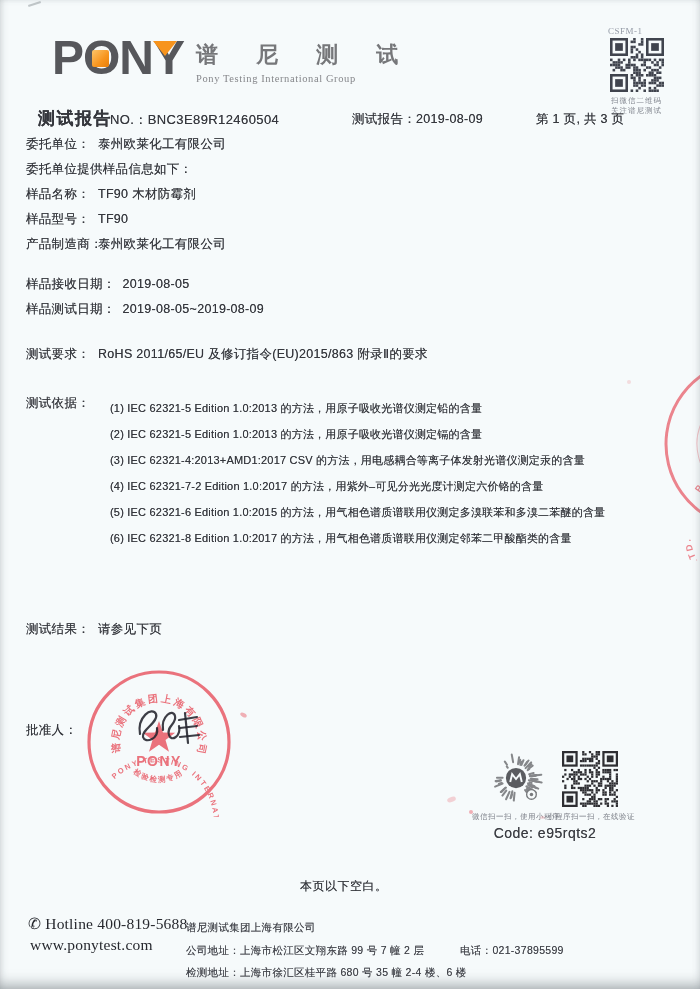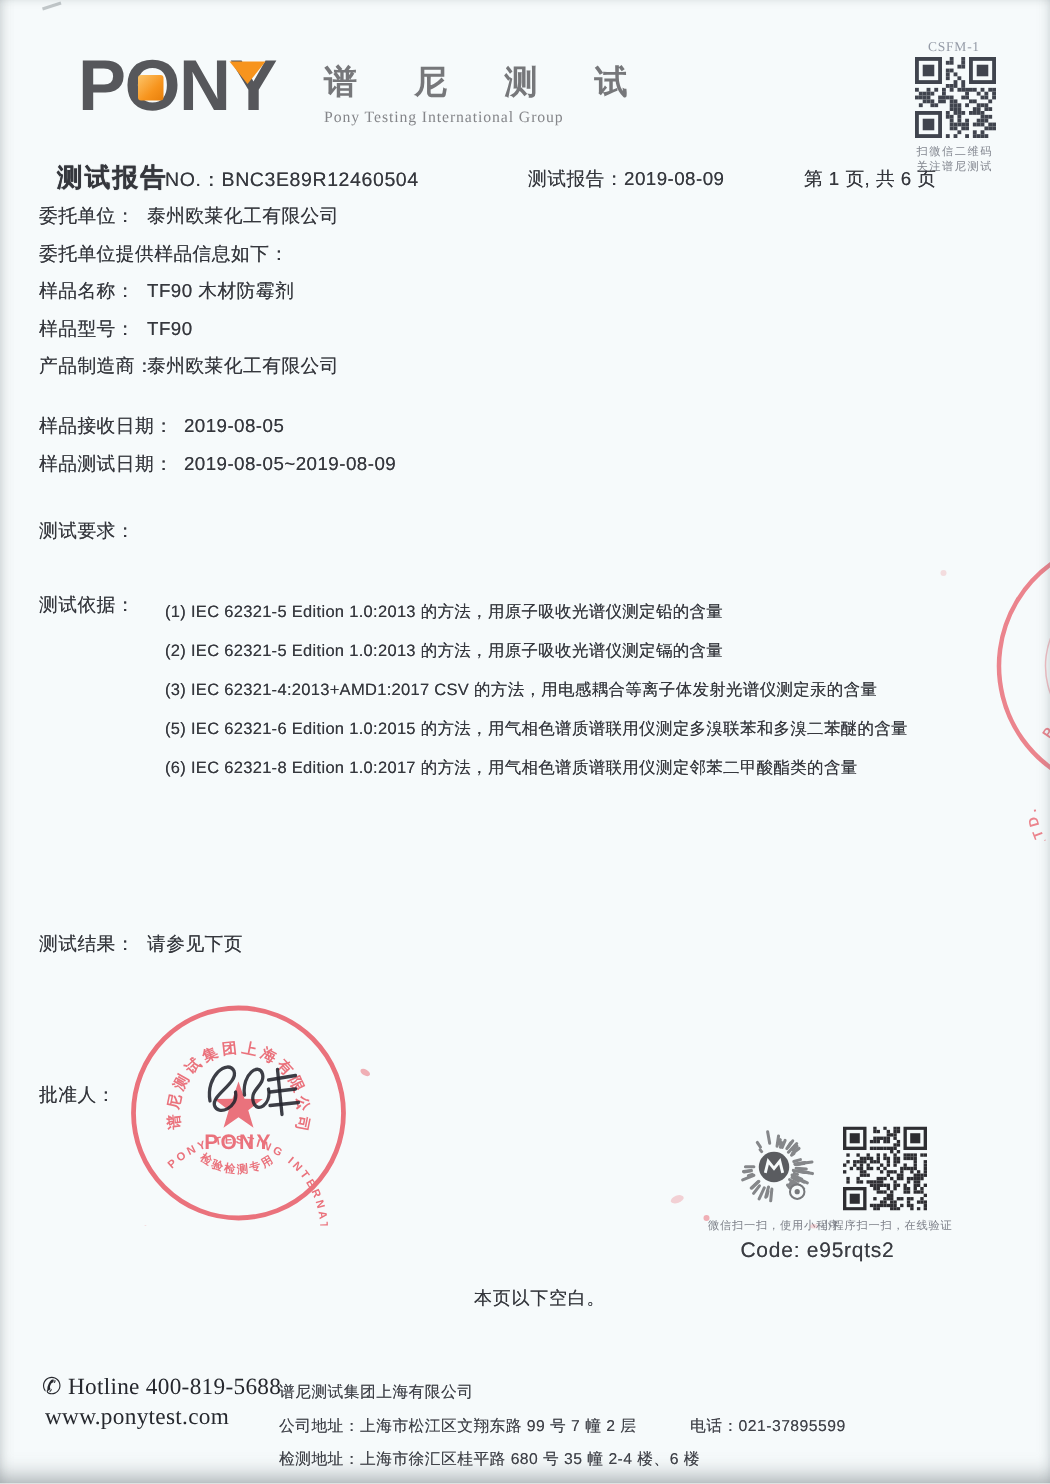--- a/index.html
+++ b/index.html
@@ -12,25 +12,25 @@
                    inset 0 5px 7px -6px rgba(120,130,135,.22);}
   
   .logo{position:absolute;left:52px;top:34px;display:flex;align-items:flex-start;}
   .logo-word{position:relative;font-size:48px;font-weight:bold;letter-spacing:-1px;
              color:#56575b;line-height:48px;font-family:"Liberation Sans",sans-serif;}
   .o-square{position:absolute;left:40px;top:16px;width:17px;height:17px;border-radius:2px;
             background:linear-gradient(135deg,#fcc56a,#f7941d 60%,#e87f0a);}
   .y-tri{position:absolute;left:101px;top:7px;width:0;height:0;
          border-left:12px solid transparent;border-right:12px solid transparent;
          border-top:15px solid #f7941d;}
-  .logo-right{margin-left:32px;padding-top:6px;}
+  .logo-right{margin-left:12px;padding-top:6px;}
   .logo-cn{font-size:22px;font-weight:bold;color:#76777a;letter-spacing:16px;white-space:nowrap;}
   .logo-en{font-family:"Liberation Serif",serif;font-size:10.5px;color:#85868a;letter-spacing:.6px;margin-top:3px;}
   
-  .csfm{position:absolute;left:608px;top:26px;width:56px;text-align:center;
+  .csfm{position:absolute;left:608px;top:26px;width:56px;text-align:left;
         font-family:"Liberation Serif",serif;font-size:9px;color:#949aa6;letter-spacing:.5px;}
   .qr-top{position:absolute;left:610px;top:38px;width:54px;height:54px;fill:#40444e;}
   .qr-cap{position:absolute;left:611px;top:96px;font-size:7.5px;line-height:9.5px;color:#82868f;letter-spacing:1px;}
   
   .row{position:absolute;left:26px;display:flex;font-size:12.5px;line-height:17px;
        letter-spacing:.3px;text-shadow:0 0 .3px rgba(53,55,61,.75);white-space:nowrap;}
   .lbl{flex:none;width:72px;}
   .lbl.auto{width:auto;margin-right:7px;}
   .report-title{position:absolute;left:38px;top:107px;font-size:17px;font-weight:bold;letter-spacing:1.5px;
        text-shadow:0 0 .5px #35373d;}
@@ -51,22 +51,22 @@
   .sig{position:absolute;left:130px;top:701px;width:74px;height:50px;}
   .sig path{fill:none;stroke:#22232c;stroke-width:2.2;stroke-linecap:round;opacity:.88;}
   
   .mini-code{position:absolute;left:487px;top:750px;width:58px;height:58px;}
   .qr-verify{position:absolute;left:562px;top:751px;width:56px;height:56px;fill:#2e2e32;}
   .v-cap{position:absolute;top:812px;font-size:7.5px;color:#7d8089;letter-spacing:.5px;text-align:center;}
   .v-cap.m{left:460px;width:112px;}
   .v-cap.q{left:538px;width:106px;text-align:center;}
   .v-code{position:absolute;left:450px;top:825px;width:190px;text-align:center;font-size:14px;
           color:#3a3c42;letter-spacing:.5px;text-shadow:0 0 .3px rgba(58,60,66,.7);}
-  .blank-note{position:absolute;left:300px;top:857px;font-size:12px;letter-spacing:.5px;
-          text-shadow:0 0 .3px rgba(53,55,61,.7);margin-left:16px;}
+  .blank-note{position:absolute;left:300px;top:878px;font-size:12px;letter-spacing:.5px;
+          text-shadow:0 0 .3px rgba(53,55,61,.7);}
   
   .f-serif{position:absolute;font-family:"Liberation Serif","DejaVu Serif",serif;font-weight:normal;
            font-size:15.5px;color:#26282e;letter-spacing:.2px;}
   .f-hot{left:28px;top:915px;}
   .f-web{left:30px;top:936px;}
   .f-sm{position:absolute;font-size:10.5px;color:#3f4148;letter-spacing:.3px;text-shadow:0 0 .3px rgba(63,65,72,.6);white-space:nowrap;}
   .f-company{left:186px;top:921px;}
   .f-a1{left:186px;top:944px;text-align:center;}
   .f-a2{left:186px;top:966px;}
   .f-tel{left:460px;top:944px;}
@@ -232,21 +232,21 @@
       <rect x="2" y="16" width="3" height="3"></rect>
     </svg>
   <div class="qr-cap">
     <div>扫微信二维码</div>
     <div>关注谱尼测试</div>
   </div>
 
   <div class="report-title">测试报告</div>
   <div class="no-line"><span>NO.：</span><span>BNC3E89R12460504</span></div>
   <div class="issue"><span>测试报告：</span><span>2019-08-09</span></div>
-  <div class="pageinfo">第 1 页, 共 6 页</div>
+  <div class="pageinfo">第 1 页, 共 3 页</div>
 
   <div class="row" style="top:136px">
     <span class="lbl">委托单位：</span>
     <span class="val">泰州欧莱化工有限公司</span>
   </div>
   <div class="row" style="top:161px">委托单位提供样品信息如下：</div>
   <div class="row" style="top:186px">
     <span class="lbl">样品名称：</span>
     <span class="val">TF90 木材防霉剂</span>
   </div>
@@ -261,28 +261,30 @@
   <div class="row" style="top:276px">
     <span class="lbl auto">样品接收日期：</span>
     <span class="val">2019-08-05</span>
   </div>
   <div class="row" style="top:301px">
     <span class="lbl auto">样品测试日期：</span>
     <span class="val">2019-08-05~2019-08-09</span>
   </div>
   <div class="row" style="top:346px">
     <span class="lbl">测试要求：</span>
+    <span class="val">RoHS 2011/65/EU 及修订指令(EU)2015/863 附录Ⅱ的要求</span>
   </div>
   <div class="row" style="top:395px">
     <span class="lbl">测试依据：</span>
   </div>
   <div class="basis">
     <div>(1) IEC 62321-5 Edition 1.0:2013 的方法，用原子吸收光谱仪测定铅的含量</div>
     <div>(2) IEC 62321-5 Edition 1.0:2013 的方法，用原子吸收光谱仪测定镉的含量</div>
     <div>(3) IEC 62321-4:2013+AMD1:2017 CSV 的方法，用电感耦合等离子体发射光谱仪测定汞的含量</div>
+    <div>(4) IEC 62321-7-2 Edition 1.0:2017 的方法，用紫外–可见分光光度计测定六价铬的含量</div>
     <div>(5) IEC 62321-6 Edition 1.0:2015 的方法，用气相色谱质谱联用仪测定多溴联苯和多溴二苯醚的含量</div>
     <div>(6) IEC 62321-8 Edition 1.0:2017 的方法，用气相色谱质谱联用仪测定邻苯二甲酸酯类的含量</div>
   </div>
   <div class="row" style="top:621px">
     <span class="lbl">测试结果：</span>
     <span class="val">请参见下页</span>
   </div>
   <div class="row" style="top:722px">
     <span class="lbl">批准人：</span>
   </div>

